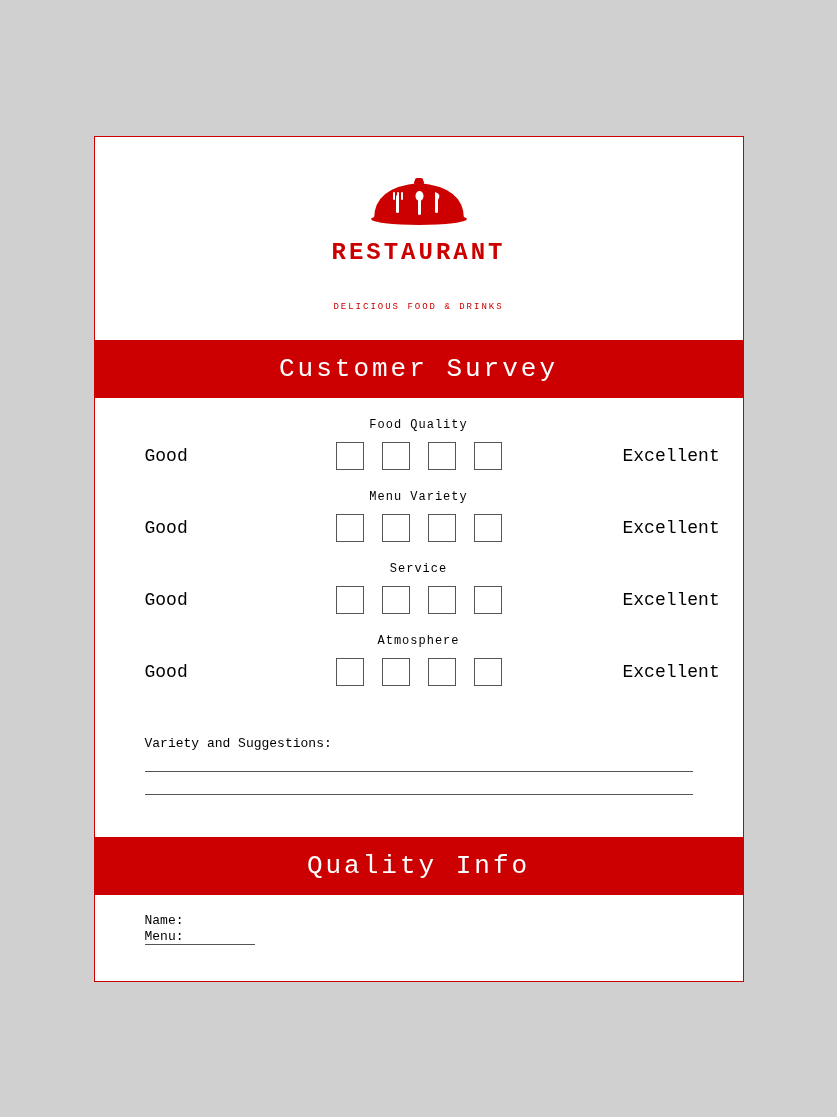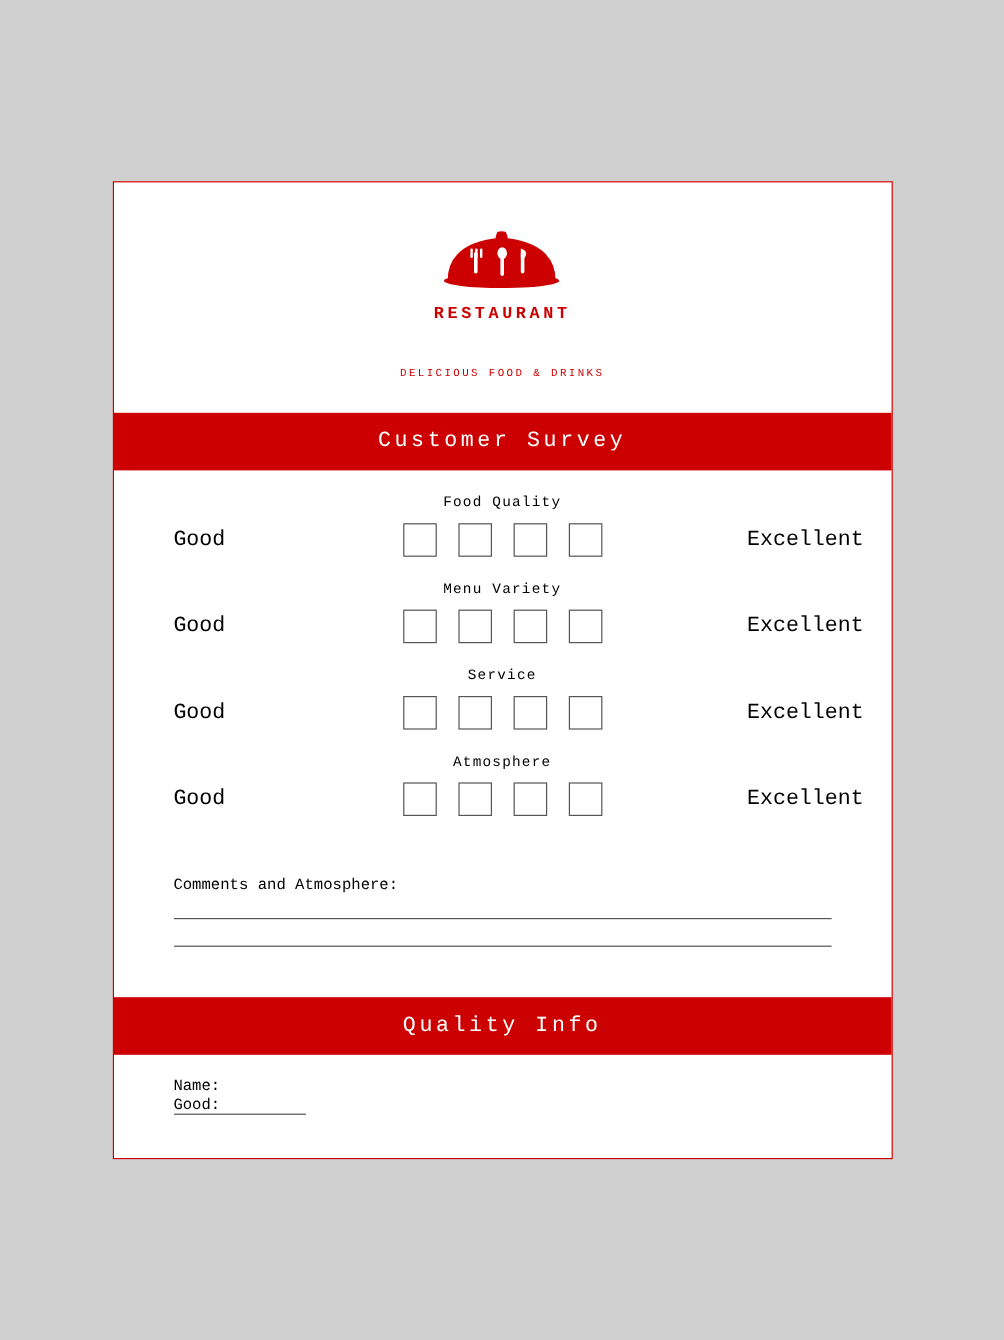--- a/index.html
+++ b/index.html
@@ -29,39 +29,39 @@
       flex-direction: column;
       align-items: center;
       margin-bottom: 8px;
     }
     .logo-icon {
       width: 110px;
       height: 70px;
     }
     .restaurant-name {
       color: #cc0000;
-      font-size: 14px;
+      font-size: 24px;
       font-weight: bold;
       letter-spacing: 3px;
       font-family: 'Courier New', Courier, monospace;
       margin-top: 2px;
     }
     .restaurant-tagline {
       color: #cc0000;
       font-size: 9px;
       letter-spacing: 2px;
       font-family: 'Courier New', Courier, monospace;
       margin-top: 36px;
     }
     .section-header {
       background: #cc0000;
       color: #fff;
       text-align: center;
       padding: 14px;
-      font-size: 18px;
+      font-size: 26px;
       letter-spacing: 3px;
       font-family: 'Courier New', Courier, monospace;
     }
     .survey-section {
       padding: 20px 50px 20px;
     }
     .category-label {
       text-align: center;
       font-size: 12px;
       margin-bottom: 10px;
@@ -227,34 +227,34 @@
         <span class="checkbox-item"></span>
         <span class="checkbox-item"></span>
         <span class="checkbox-item"></span>
       </div>
       <span class="rating-end-label right">Excellent</span>
     </div>
 
   </div>
 
   <div class="comments-section">
-    <div class="comments-label">Comments and Atmosphere:</div>
+    <div class="comments-label">Variety and Suggestions:</div>
     <div class="comment-line"></div>
     <div class="comment-line"></div>
   </div>
 
   <div class="section-header">
     <span>Quality Info</span>
   </div>
 
   <div class="customer-info-section">
 
     <div class="info-row">
       <span class="info-field-label">Name:</span>
       <div class="info-line" style="margin-right:20px;"></div>
-      <span class="info-field-label">Good:</span>
+      <span class="info-field-label">Menu:</span>
       <div class="info-line short" style="margin-right:0;"></div>
     </div>
 
 
   </div>
 
 </div>
 
 </body></html>

